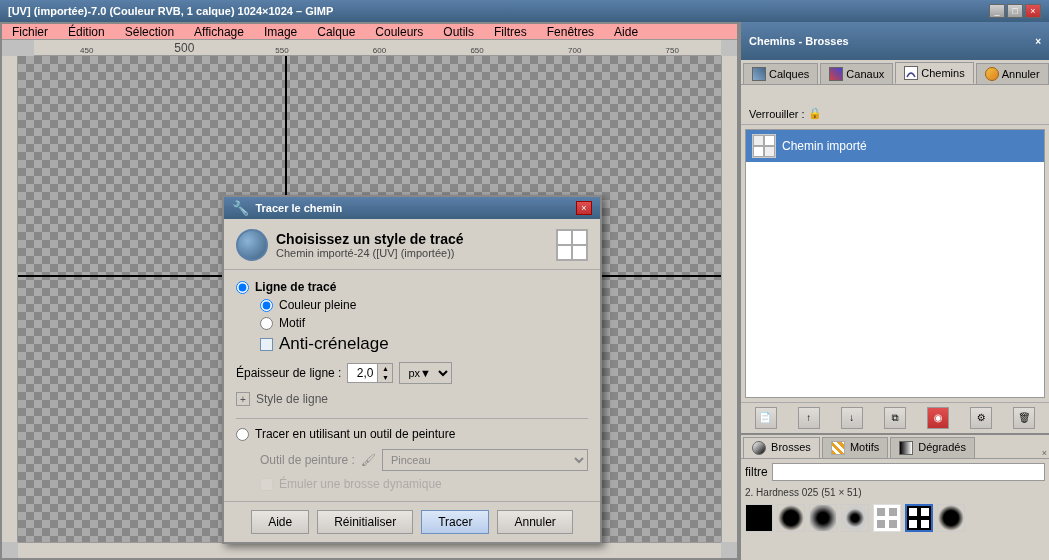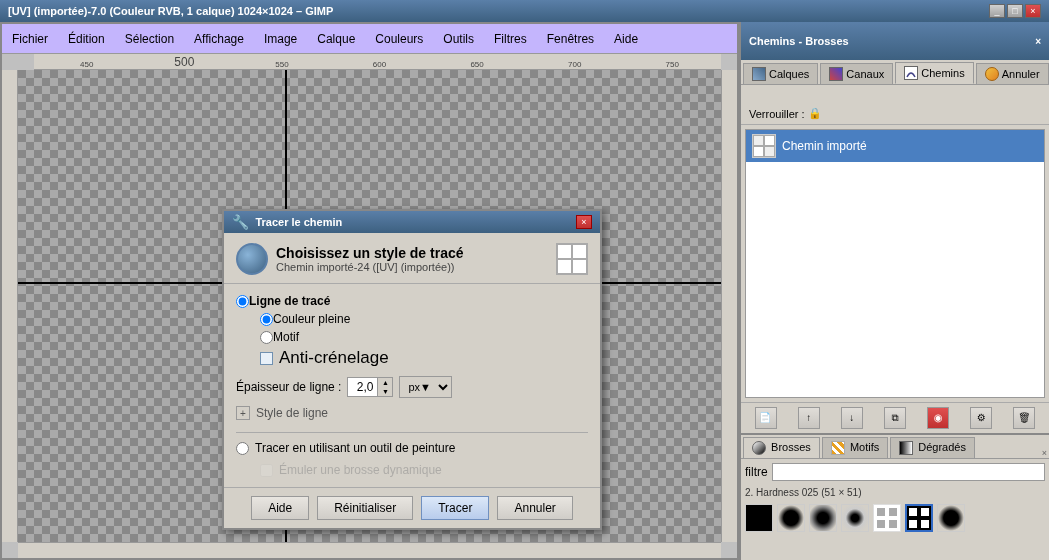--- a/index.html
+++ b/index.html
@@ -11,21 +11,21 @@
     .title-bar-buttons { display: flex; gap: 2px; }
     .title-btn { width: 16px; height: 14px; background: linear-gradient(to bottom, #d0d0d0, #a0a0a0); border: 1px solid #666; font-size: 9px; display: flex; align-items: center; justify-content: center; cursor: pointer; }
 
     
     .main-container { display: flex; height: 538px; }
 
     
     .gimp-window { flex: 1; display: flex; flex-direction: column; background: #c0c0c0; border: 2px solid #888; }
 
     
-    .menu-bar { background: #c4b5fd; border-bottom: 1px solid #999; padding: 2px 4px; display: flex; gap: 8px; height: 30px; align-items: center; }
+    .menu-bar { background: #fca5a5; border-bottom: 1px solid #999; padding: 2px 4px; display: flex; gap: 8px; height: 16px; align-items: center; }
     .menu-item { padding: 2px 6px; cursor: pointer; font-size: 12px; color: #000; }
 
     
     .canvas-area { flex: 1; position: relative; overflow: hidden; }
     .ruler-top { height: 16px; background: #d4d0c8; border-bottom: 1px solid #999; display: flex; align-items: center; margin-left: 16px; overflow: hidden; }
     .ruler-left { width: 16px; background: #d4d0c8; border-right: 1px solid #999; position: absolute; left: 0; top: 16px; bottom: 16px; }
 
     .canvas-viewport { position: absolute; left: 16px; top: 16px; right: 16px; bottom: 16px; overflow: hidden; background: #646464; }
 
     
@@ -93,21 +93,21 @@
     .dialog-header { display: flex; align-items: center; gap: 8px; padding: 10px 12px 8px; border-bottom: 1px solid #aaa; }
     .dialog-header-icon { width: 32px; height: 32px; border-radius: 50%; background: radial-gradient(circle at 35% 35%, #8ab4d8, #3d6080); border: 2px solid #5a7fa8; }
     .dialog-header-text { flex: 1; }
     .dialog-header-title { font-size: 14px; font-weight: bold; color: #000; }
     .dialog-header-subtitle { font-size: 11px; color: #444; }
     .dialog-header-thumb { width: 32px; height: 32px; background: white; border: 1px solid #aaa; display: grid; grid-template-columns: 1fr 1fr; }
 
     .dialog-body { padding: 10px 12px; }
 
     .radio-group { margin-bottom: 6px; }
-    .radio-label { display: flex; align-items: center; margin-bottom: 4px; font-size: 12px; cursor: pointer; }
+    .radio-label { display: flex; align-items: center; gap: 6px; margin-bottom: 4px; font-size: 12px; cursor: pointer; }
     .radio-input { width: 13px; height: 13px; }
     .radio-sub { margin-left: 24px; }
 
     .checkbox-label { display: flex; align-items: center; gap: 6px; margin-bottom: 8px; font-size: 17px; cursor: pointer; }
     .checkbox-input { width: 13px; height: 13px; background: #e8f0f8; border: 1px solid #7090b0; }
 
     .line-thickness-row { display: flex; align-items: center; gap: 6px; margin-bottom: 8px; font-size: 12px; }
     .spin-box { display: flex; align-items: center; border: 1px solid #999; background: white; }
     .spin-value { padding: 2px 4px; width: 30px; text-align: right; font-size: 12px; border-right: 1px solid #999; }
     .spin-arrows { display: flex; flex-direction: column; width: 14px; }
@@ -254,20 +254,27 @@
             </div>
           </div>
 
           <hr class="divider">
 
           <div class="section-radio-title">
             <input type="radio" name="trace-style" class="radio-input" style="">
             <span>Tracer en utilisant un outil de peinture</span>
           </div>
 
+          <div class="paint-tool-row">
+            <span>Outil de peinture :</span>
+            <span class="paint-icon">🖌</span>
+            <select class="paint-tool-select">
+              <option>Pinceau</option>
+            </select>
+          </div>
 
           <div class="emulate-row">
             <label style="display:flex;align-items:center;gap:6px;opacity:0.5;">
               <input type="checkbox" disabled="" class="checkbox-input checkbox-disabled" style="">
               <span>Émuler une brosse dynamique</span>
             </label>
           </div>
 
         </div>
 

